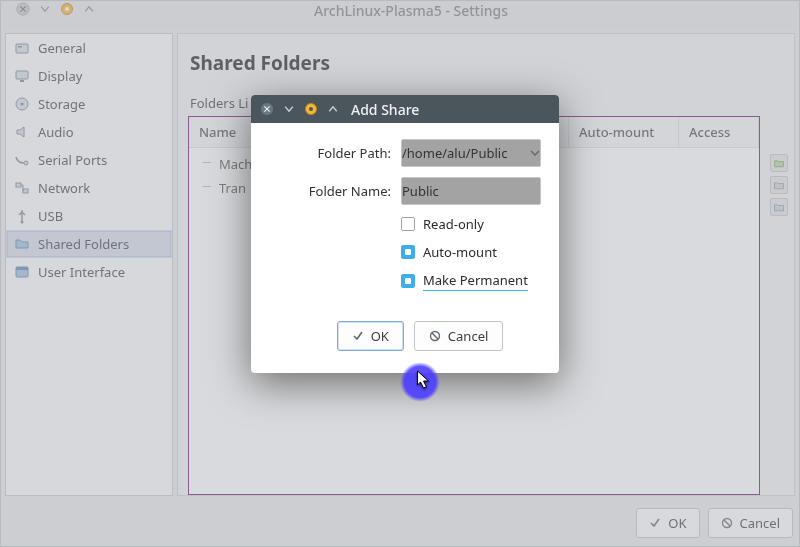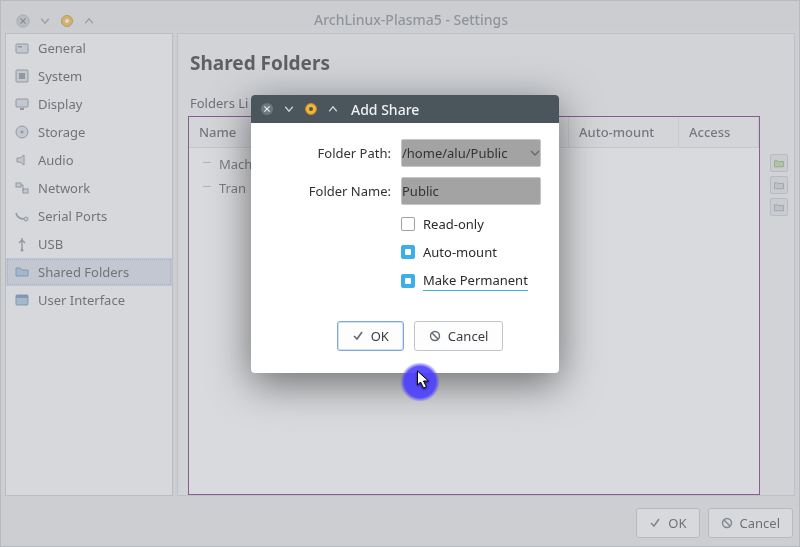--- a/index.html
+++ b/index.html
@@ -14,21 +14,21 @@
   }
 
   
   .win {
     position: absolute; inset: 0;
     background: #e9eaec;
     display: flex; flex-direction: column;
     border: 1px solid #c2c5c9;
   }
   .titlebar {
-    height: 28px; display: flex; align-items: flex-end;
+    height: 28px; display: flex; align-items: flex-start;
     padding: 0 14px; gap: 6px;
     background: #e6e8ea;
     color: #7a7f84;
     font-weight: 600;
   }
   .titlebar .title { flex: 1; text-align: center; font-size: 14px; font-weight: 500;}
   .iconbtn { width:16px; height:16px; display:inline-flex; align-items:center; justify-content:center;}
 
   .winbody {
     flex: 1; display: flex;
@@ -201,29 +201,20 @@
             <svg viewBox="0 0 16 16">
               <rect x="2" y="4" width="12" height="9" rx="1" fill="#d7dfe8" stroke="#7e8894"></rect>
               <rect x="4" y="6" width="4" height="1.5" fill="#7e8894"></rect>
             </svg>
           </span>
         <span>General</span>
       </div>
       <div class="item">
         <span class="sicon">
             <svg viewBox="0 0 16 16">
-              <rect x="2" y="2" width="12" height="12" rx="1" fill="#d7dfe8" stroke="#7e8894"></rect>
-              <rect x="5" y="5" width="6" height="6" fill="#7e8894"></rect>
-            </svg>
-          </span>
-        <span>System</span>
-      </div>
-      <div class="item">
-        <span class="sicon">
-            <svg viewBox="0 0 16 16">
               <rect x="2" y="3" width="12" height="8" rx="1" fill="#d7dfe8" stroke="#7e8894"></rect>
               <rect x="6" y="12" width="4" height="2" fill="#7e8894"></rect>
             </svg>
           </span>
         <span>Display</span>
       </div>
       <div class="item">
         <span class="sicon">
             <svg viewBox="0 0 16 16">
               <circle cx="8" cy="8" r="6" fill="#d7dfe8" stroke="#7e8894"></circle>
@@ -232,39 +223,39 @@
           </span>
         <span>Storage</span>
       </div>
       <div class="item">
         <span class="sicon">
             <svg viewBox="0 0 16 16">
               <path d="M3 6h3l4-3v10l-4-3H3z" fill="#d7dfe8" stroke="#7e8894"></path>
             </svg>
           </span>
         <span>Audio</span>
+      </div>
+      <div class="item">
+        <span class="sicon">
+            <svg viewBox="0 0 16 16">
+              <path d="M2 5c1 4 4 6 8 6" fill="none" stroke="#7e8894" stroke-width="1.5"></path>
+              <circle cx="12" cy="11" r="2" fill="#d7dfe8" stroke="#7e8894"></circle>
+            </svg>
+          </span>
+        <span>Serial Ports</span>
       </div>
       <div class="item">
         <span class="sicon">
             <svg viewBox="0 0 16 16">
               <rect x="2" y="3" width="5" height="4" fill="#d7dfe8" stroke="#7e8894"></rect>
               <rect x="9" y="9" width="5" height="4" fill="#d7dfe8" stroke="#7e8894"></rect>
               <path d="M7 5h2v6" fill="none" stroke="#7e8894"></path>
             </svg>
           </span>
         <span>Network</span>
-      </div>
-      <div class="item">
-        <span class="sicon">
-            <svg viewBox="0 0 16 16">
-              <path d="M2 5c1 4 4 6 8 6" fill="none" stroke="#7e8894" stroke-width="1.5"></path>
-              <circle cx="12" cy="11" r="2" fill="#d7dfe8" stroke="#7e8894"></circle>
-            </svg>
-          </span>
-        <span>Serial Ports</span>
       </div>
       <div class="item">
         <span class="sicon">
             <svg viewBox="0 0 16 16">
               <path d="M8 2v12M8 4l-3 3m3-3l3 3" fill="none" stroke="#7e8894" stroke-width="1.4"></path>
               <circle cx="8" cy="14" r="1.5" fill="#7e8894"></circle>
             </svg>
           </span>
         <span>USB</span>
       </div>

